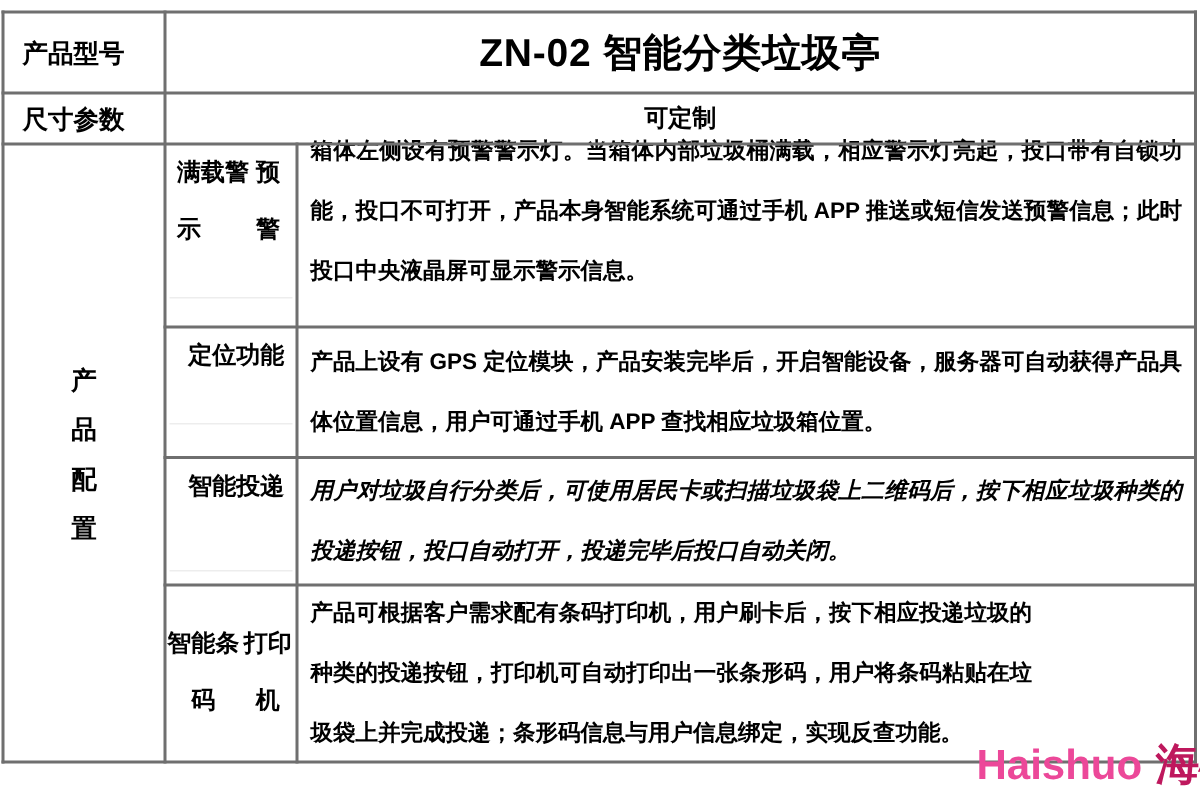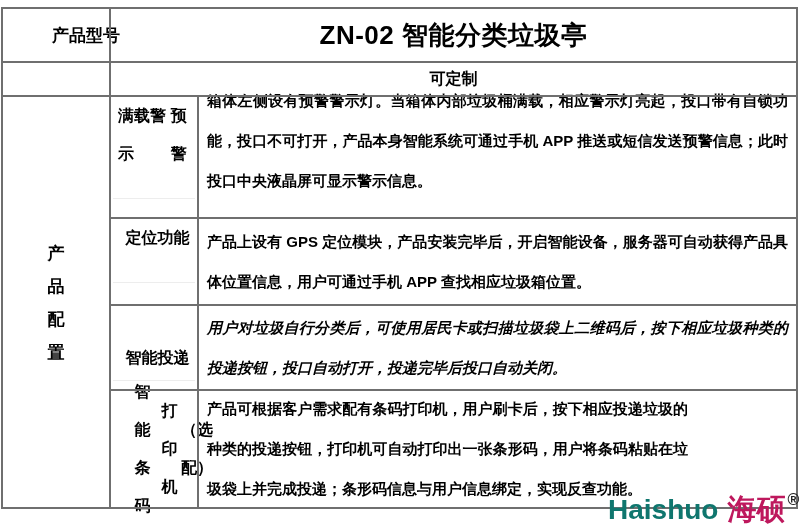--- a/index.html
+++ b/index.html
@@ -11,43 +11,46 @@
   .cell{position:absolute;display:flex;box-sizing:border-box;background:transparent;}
   .v-center{align-items:center;}
   .h-center{justify-content:center;}
   .lbl{font-size:17px;padding-left:12px;}
   .title{font-size:26px;letter-spacing:0.5px;}
   .val{font-size:16px;}
   .config-label{flex-direction:column;justify-content:center;align-items:center;
     font-size:17px;line-height:33px;}
   .sublbl{justify-content:center;font-size:16px;
     line-height:38px;padding-left:7px;}
-  .sublbl.centered{padding-left:0;align-items:center;text-align:center;margin-left:16px;}
+  .sublbl.centered{padding-left:0;align-items:center;text-align:center;}
   .desc-cell{align-items:center;padding:0 8px;}
   .desc{font-size:15px;line-height:40px;text-align:justify;margin:0;width:100%;}
   .gline{position:absolute;background:#6f6f6f;z-index:5;}
   .faint{position:absolute;left:113px;width:82px;height:1px;background:#ededed;z-index:4;}
   .brand{position:absolute;left:608px;top:490px;z-index:10;display:flex;
     align-items:baseline;white-space:nowrap;}
   .brand-en{font-size:28px;font-family:"Liberation Sans",sans-serif;font-weight:bold;}
   .brand-cn{font-size:29px;font-family:"Liberation Serif",serif;font-weight:bold;margin-left:9px;}
   .brand-r{font-size:16px;font-weight:bold;margin-left:2px;position:relative;top:-14px;}
 </style>
 </head>
 <body>
 
 <div class="page">
 
-  <div class="cell v-center lbl" style="left:3px;top:9px;width:106px;height:52px;margin-left:37px;">
+  <div class="cell v-center lbl" style="left:3px;top:9px;width:106px;height:52px;">
     <span>产品型号</span>
   </div>
   <div class="cell v-center h-center title" style="left:111px;top:9px;width:685px;height:52px;">
     <span>ZN-02 智能分类垃圾亭</span>
   </div>
 
+  <div class="cell v-center lbl" style="left:3px;top:63px;width:106px;height:32px;">
+    <span>尺寸参数</span>
+  </div>
   <div class="cell v-center h-center val" style="left:111px;top:63px;width:685px;height:32px;">
     <span>可定制</span>
   </div>
 
   <div class="cell config-label" style="left:3px;top:97px;width:106px;height:411px;">
     <span>产</span>
     <span>品</span>
     <span>配</span>
     <span>置</span>
   </div>
@@ -60,31 +63,30 @@
     <p class="desc">箱体左侧设有预警警示灯。当箱体内部垃圾桶满载，相应警示灯亮起，投口带有自锁功能，投口不可打开，产品本身智能系统可通过手机 APP 推送或短信发送预警信息；此时投口中央液晶屏可显示警示信息。</p>
   </div>
 
   <div class="cell sublbl" style="left:111px;top:219px;width:86px;height:98px;">
     <span>定位功能</span>
   </div>
   <div class="cell desc-cell" style="left:199px;top:219px;width:597px;height:85px;">
     <p class="desc">产品上设有 GPS 定位模块，产品安装完毕后，开启智能设备，服务器可自动获得产品具体位置信息，用户可通过手机 APP 查找相应垃圾箱位置。</p>
   </div>
 
-  <div class="cell sublbl" style="left:111px;top:306px;width:86px;height:71px;margin-top:33px;">
+  <div class="cell sublbl" style="left:111px;top:306px;width:86px;height:71px;">
     <span>智能投递</span>
   </div>
   <div class="cell desc-cell" style="left:199px;top:306px;width:597px;height:83px;font-style:italic;">
     <p class="desc">用户对垃圾自行分类后，可使用居民卡或扫描垃圾袋上二维码后，按下相应垃圾种类的投递按钮，投口自动打开，投递完毕后投口自动关闭。</p>
   </div>
 
   <div class="cell sublbl centered" style="left:111px;top:391px;width:86px;height:116px;">
     <span>智能条码</span>
     <span>打印机</span>
-    <span>（选配）</span>
   </div>
   <div class="cell desc-cell" style="left:199px;top:391px;width:497px;height:116px;">
     <p class="desc">产品可根据客户需求配有条码打印机，用户刷卡后，按下相应投递垃圾的种类的投递按钮，打印机可自动打印出一张条形码，用户将条码粘贴在垃圾袋上并完成投递；条形码信息与用户信息绑定，实现反查功能。</p>
   </div>
 
   <div class="faint" style="top:198px;"></div>
   <div class="faint" style="top:282px;"></div>
   <div class="faint" style="top:380px;"></div>
 
   <div class="gline" style="left: 1px; top: 7px; width: 797px; height: 2px; background: rgb(111, 111, 111);"></div>
@@ -93,18 +95,18 @@
   <div class="gline" style="left: 109px; top: 217px; width: 689px; height: 2px; background: rgb(111, 111, 111);"></div>
   <div class="gline" style="left: 109px; top: 304px; width: 689px; height: 2px; background: rgb(111, 111, 111);"></div>
   <div class="gline" style="left: 109px; top: 389px; width: 689px; height: 2px; background: rgb(111, 111, 111);"></div>
   <div class="gline" style="left: 1px; top: 507px; width: 797px; height: 2px; background: rgb(111, 111, 111);"></div>
   <div class="gline" style="left: 1px; top: 7px; width: 2px; height: 502px; background: rgb(111, 111, 111);"></div>
   <div class="gline" style="left: 796px; top: 7px; width: 2px; height: 502px; background: rgb(111, 111, 111);"></div>
   <div class="gline" style="left: 109px; top: 7px; width: 2px; height: 502px; background: rgb(111, 111, 111);"></div>
   <div class="gline" style="left: 197px; top: 95px; width: 2px; height: 414px; background: rgb(111, 111, 111);"></div>
 
   <div class="brand">
-    <span class="brand-en" style="color: #0f766e;">Haishuo</span>
+    <span class="brand-en" style="color: #ec4899; margin-left: 43px;">Haishuo</span>
     <span class="brand-cn" style="color: #be185d;">海硕</span>
     <span class="brand-r" style="color: rgb(34, 34, 34);">®</span>
   </div>
 
 </div>
 
 </body></html>

